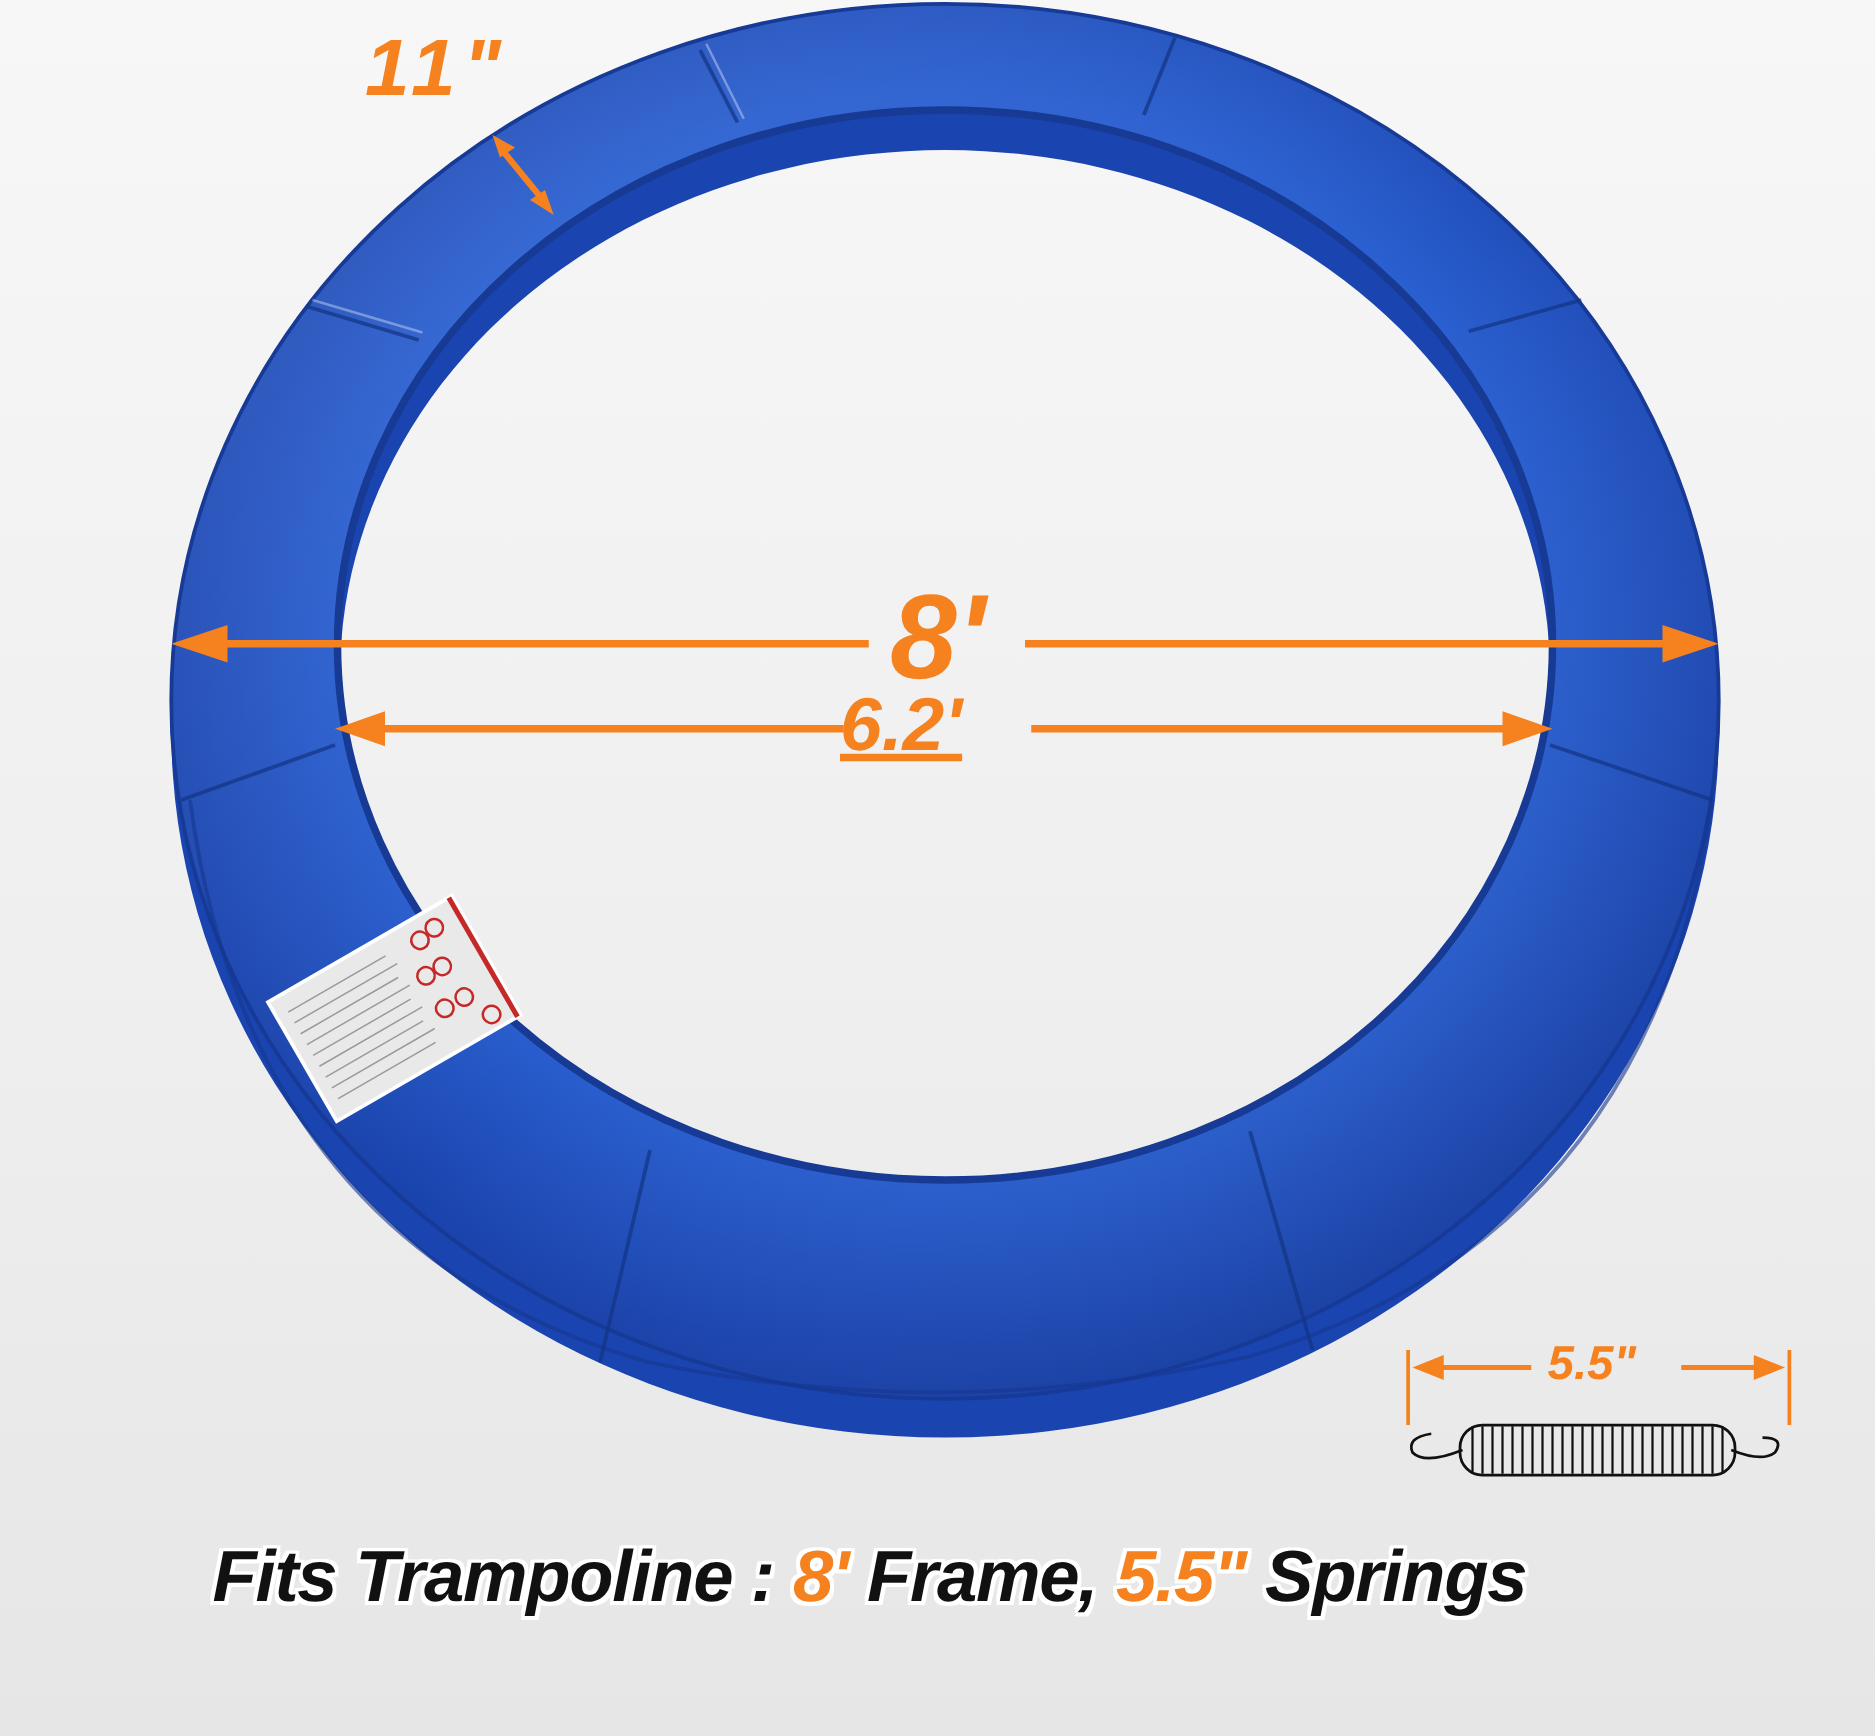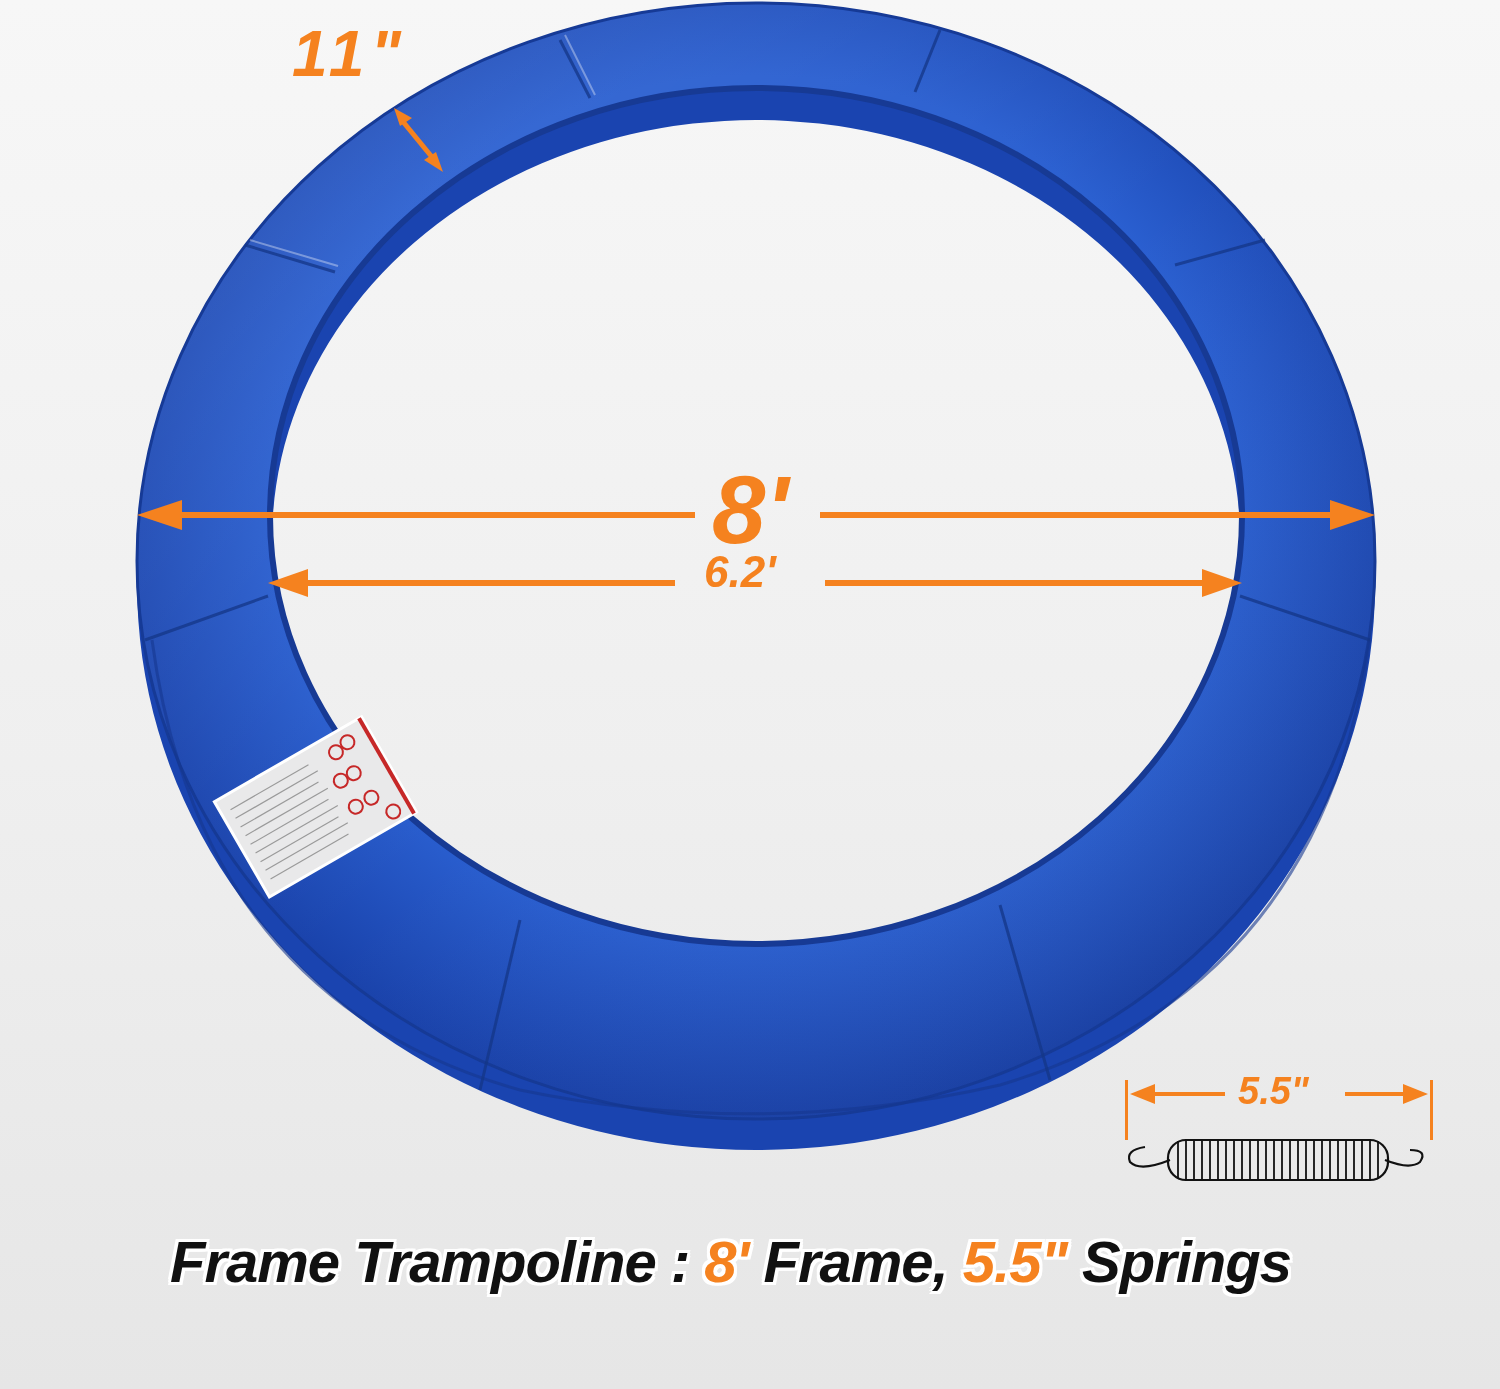--- a/index.html
+++ b/index.html
@@ -12,21 +12,21 @@
   .canvas { position: absolute; left: 0; top: 0; width: 1500px; height: 1389px; }
   .label {
     position: absolute;
     font-family: "Liberation Sans", sans-serif;
     font-weight: bold; font-style: italic;
     white-space: nowrap; line-height: 1;
   }
   .orange { color: #f5821f; }
   .dim-11 { left: 292px; top: 22px; font-size: 64px; letter-spacing: 6px; }
   .dim-8  { left: 712px; top: 462px; font-size: 96px; }
-  .dim-62 { left: 704px; top: 550px; font-size: 44px; }
+  .dim-62 { left: 672px; top: 550px; font-size: 60px; text-decoration: underline; }
   .dim-55 { left: 1238px; top: 1072px; font-size: 38px; }
   .caption {
     position: absolute; left: 170px; top: 1228px;
     font-size: 58px; font-weight: bold; font-style: italic;
     color: #111; white-space: nowrap; letter-spacing: -1px;
     text-shadow: -3px -3px 0 #fff, 3px -3px 0 #fff, -3px 3px 0 #fff, 3px 3px 0 #fff,
                  0 3px 0 #fff, 0 -3px 0 #fff, 3px 0 0 #fff, -3px 0 0 #fff;
   }
   .caption .hl { color: #f5821f; }
   .caption .bold-title { font-weight: 900; }
@@ -169,14 +169,14 @@
     </g>
   </g>
 </svg>
 
 <div class="label orange dim-11">11"</div>
 <div class="label orange dim-8">8'</div>
 <div class="label orange dim-62">6.2'</div>
 <div class="label orange dim-55">5.5"</div>
 
 <div class="caption">
-  <span class="bold-title">Frame Trampoline</span><span> : </span><span class="hl">8'</span><span> Frame, </span><span class="hl">5.5"</span><span> Springs</span>
+  <span class="bold-title">Fits Trampoline</span><span> : </span><span class="hl">8'</span><span> Frame, </span><span class="hl">5.5"</span><span> Springs</span>
 </div>
 
 </body></html>

